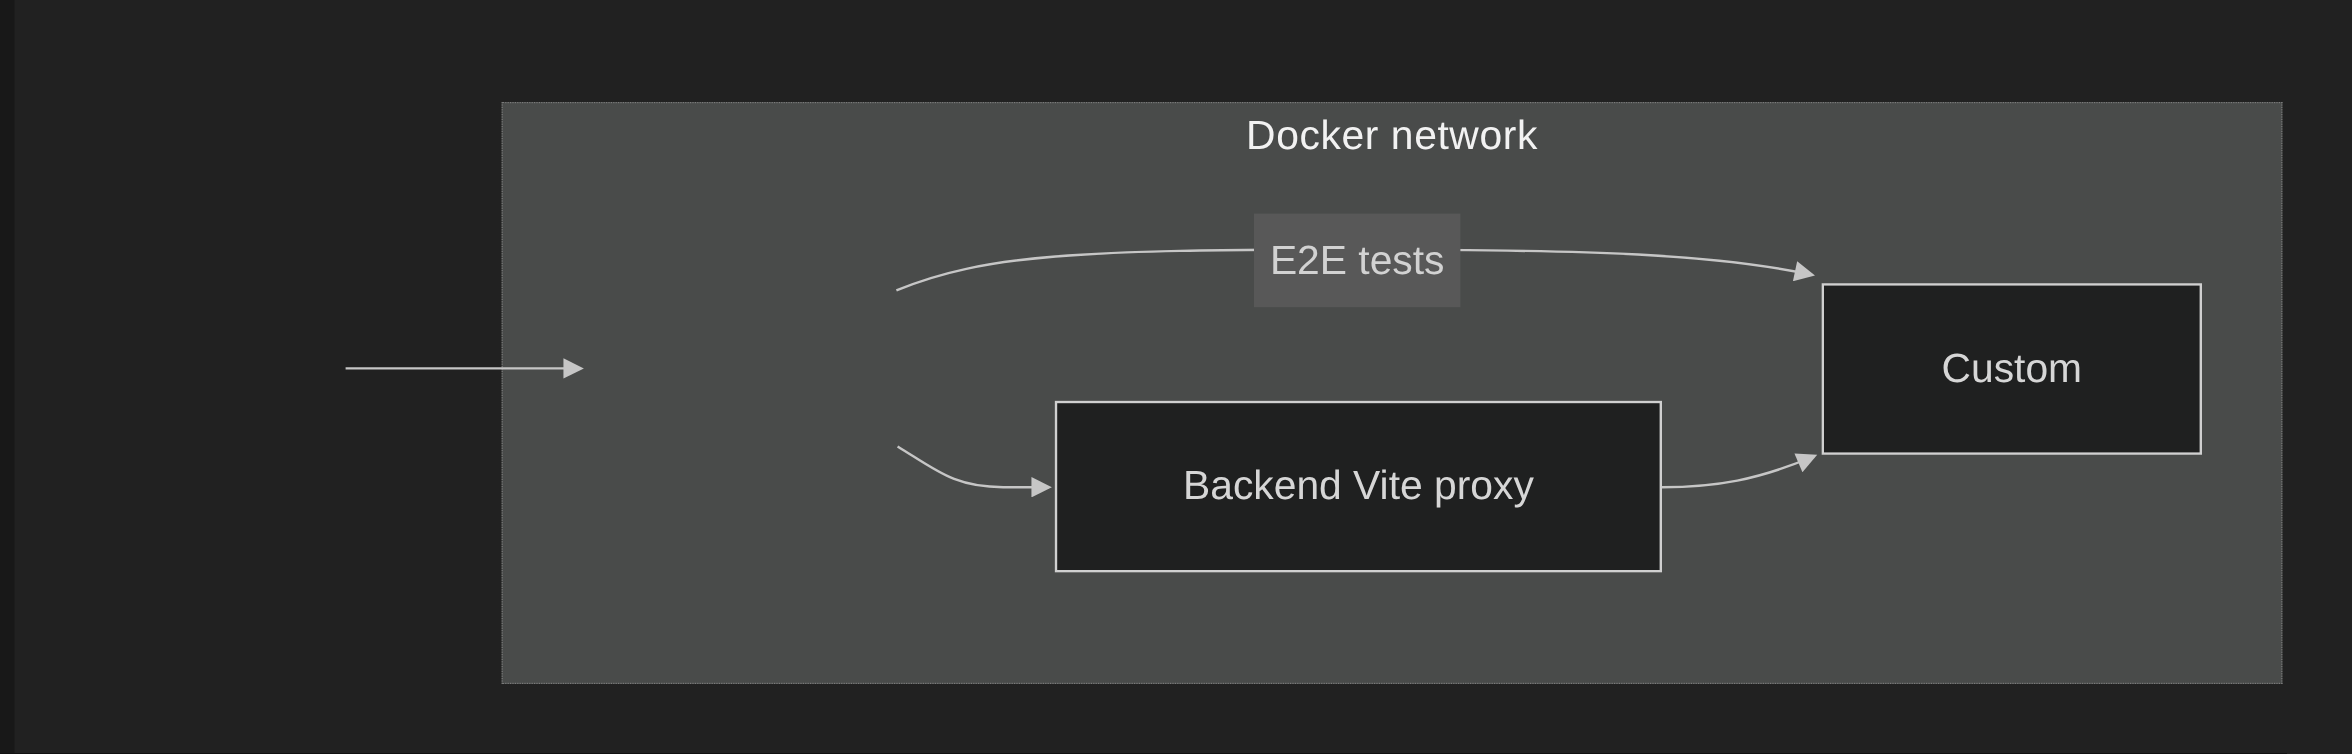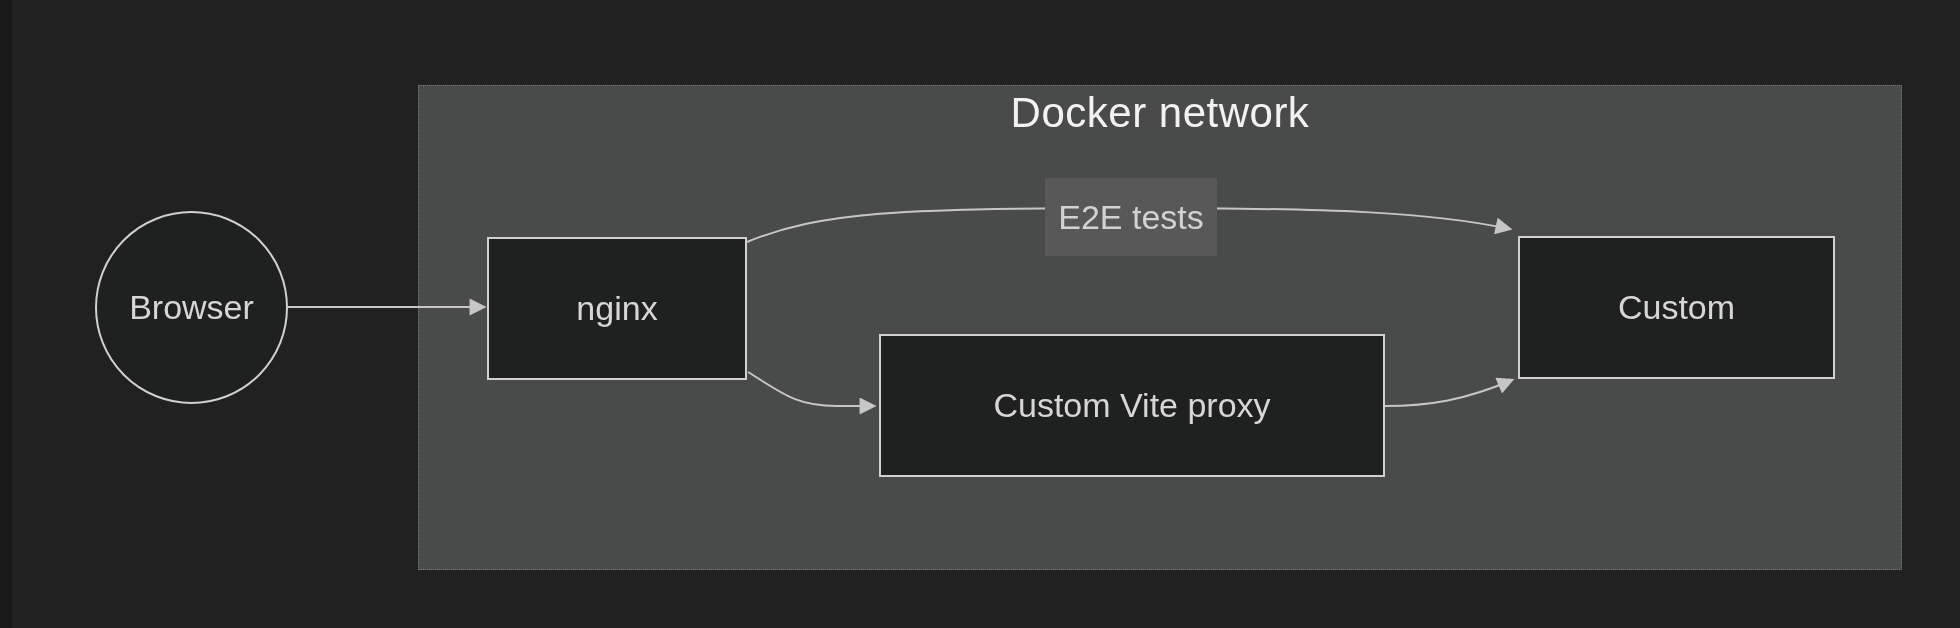--- a/index.html
+++ b/index.html
@@ -22,21 +22,21 @@
     left: 418px; top: 85px;
     width: 1484px; height: 485px;
     box-sizing: border-box;
     background: var(--cluster-fill, #494b4a);
     border: 1px dotted var(--cluster-border, #7b7b7b);
   }
   .cluster-title {
     width: 100%;
     padding-top: 7px;
     text-align: center;
-    font-size: 42px;
+    font-size: 34px;
     line-height: 40px;
     color: var(--cluster-title-text, #f2f2f2);
     letter-spacing: 0.5px;
   }
   .node {
     position: absolute;
     box-sizing: border-box;
     background: var(--node-fill, #1f2020);
     border: 2px solid var(--node-border, #d0d0d0);
     color: var(--node-text, #d6d6d6);
@@ -83,30 +83,24 @@
 <body>
 
 <div class="canvas" style="--background: #212121; --cluster-fill: #494b4a; --cluster-border: #7b7b7b; --cluster-title-text: #f2f2f2; --node-fill: #1f2020; --node-border: #d0d0d0; --node-text: #d6d6d6; --edge-stroke: #c6c6c6; --edge-label-bg: #585858; --edge-label-text: #d2d2d2;">
 
   <div class="left-strip"></div>
 
   <div class="cluster">
     <div class="cluster-title">Docker network</div>
   </div>
 
-  <div class="node node-browser">
-    <span>Browser</span>
-  </div>
 
-  <div class="node node-nginx">
-    <span>nginx</span>
-  </div>
 
   <div class="node node-vite">
-    <span>Custom Vite proxy</span>
+    <span>Backend Vite proxy</span>
   </div>
 
   <div class="node node-backend">
     <span>Custom</span>
   </div>
 
   <svg class="edges-svg" viewBox="0 0 1960 628" xmlns="http://www.w3.org/2000/svg">
     <defs>
       <marker id="arrowhead" viewBox="0 0 10 10" refX="8.5" refY="5" markerWidth="22" markerHeight="17" markerUnits="userSpaceOnUse" orient="auto">
         <path d="M 0 0 L 10 5 L 0 10 z" fill="#c6c6c6"></path>

